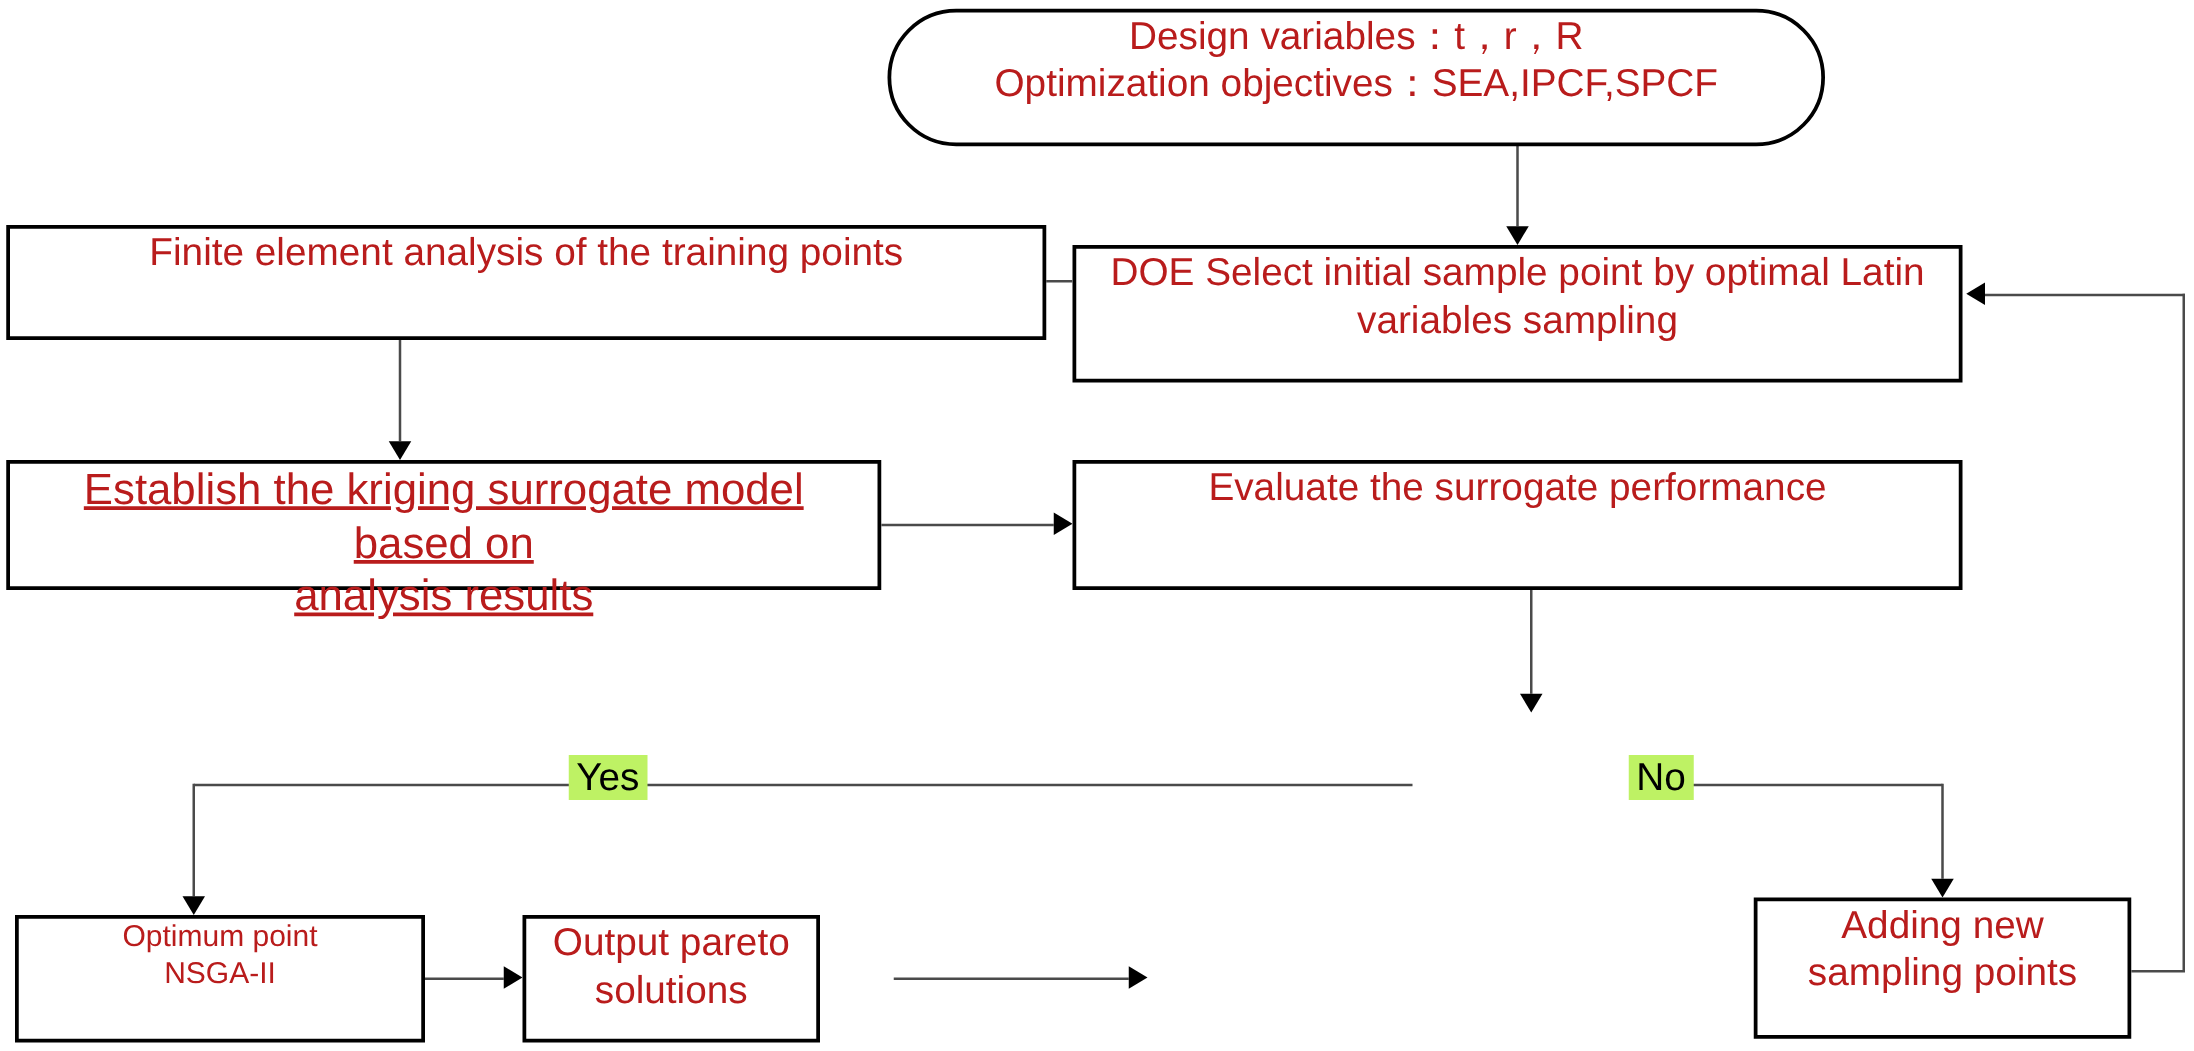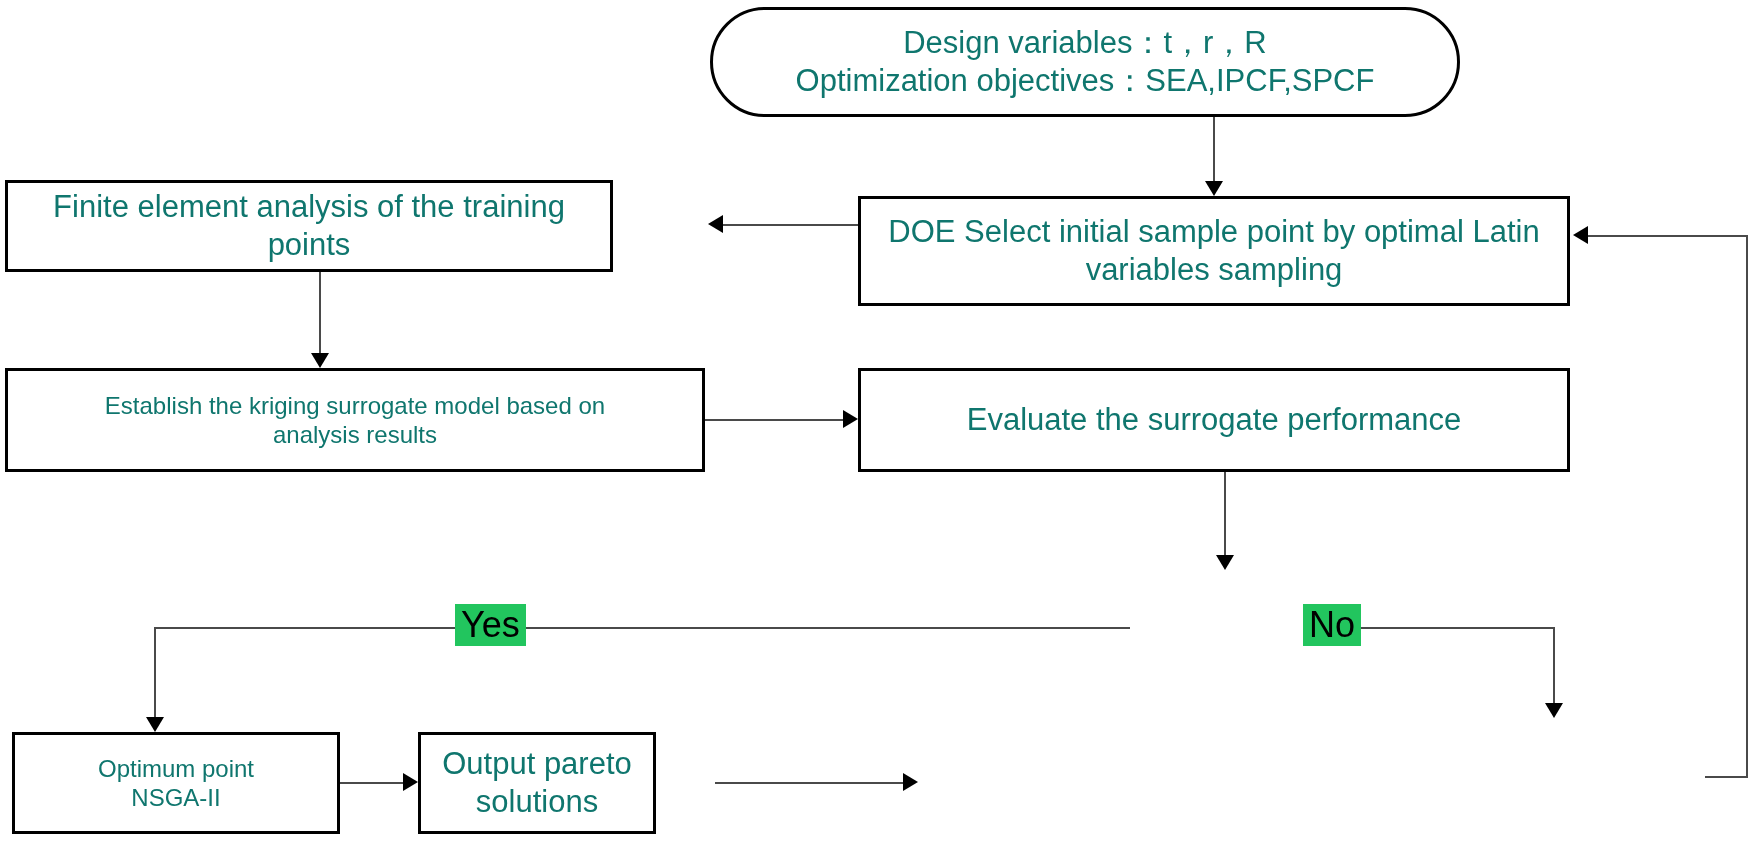--- a/index.html
+++ b/index.html
@@ -14,40 +14,39 @@
     background: #ffffff;
     font-family: "Liberation Sans", sans-serif;
     overflow: hidden;
   }
   .node {
     position: absolute;
     box-sizing: border-box;
     border: 3px solid #000000;
     background: #ffffff;
     display: flex;
-    align-items: center;
     justify-content: center;
     text-align: center;
-    color: #0f766e;
+    color: #b91c1c;
     line-height: 1.22;
     z-index: 3;
   }
   .node.stadium {
     border-radius: 9999px;
   }
   .node .label {
     white-space: pre-line;
     padding: 0 10px;
   }
 
   
   #node-design      { left: 710px;  top: 7px;   width: 750px; height: 110px; font-size: 31px; }
   #node-doe         { left: 858px;  top: 196px; width: 712px; height: 110px; font-size: 31px; }
-  #node-fea         { left: 5px;    top: 180px; width: 608px; height: 92px;  font-size: 31px; }
-  #node-kriging     { left: 5px;    top: 368px; width: 700px; height: 104px; font-size: 24px; }
+  #node-fea         { left: 5px;    top: 180px; width: 832px; height: 92px;  font-size: 31px; }
+  #node-kriging     { left: 5px;    top: 368px; width: 700px; height: 104px; font-size: 35px; text-decoration: underline; }
   #node-evaluate    { left: 858px;  top: 368px; width: 712px; height: 104px; font-size: 31px; }
   #node-optimum     { left: 12px;   top: 732px; width: 328px; height: 102px; font-size: 24px; }
   #node-pareto      { left: 418px;  top: 732px; width: 238px; height: 102px; font-size: 31px; }
   #node-compromise  { left: 918px;  top: 734px; width: 352px; height: 99px;  font-size: 31px; }
   #node-adding      { left: 1403px; top: 718px; width: 302px; height: 113px; font-size: 31px; }
 
   
   #node-decision {
     position: absolute;
     left: 1130px;
@@ -84,23 +83,23 @@
     height: 0;
     z-index: 2;
   }
   .arrow.down  { border-left: 9px solid transparent; border-right: 9px solid transparent; border-top: 15px solid #000; }
   .arrow.left  { border-top: 9px solid transparent;  border-bottom: 9px solid transparent; border-right: 15px solid #000; }
   .arrow.right { border-top: 9px solid transparent;  border-bottom: 9px solid transparent; border-left: 15px solid #000; }
 
   
   .edge-label {
     position: absolute;
-    font-size: 36px;
+    font-size: 31px;
     color: #000;
-    background: #22c55e;
+    background: #bef264;
     padding: 0 6px;
     z-index: 2;
     white-space: nowrap;
   }
   #label-yes { left: 455px;  top: 604px; }
   #label-no  { left: 1303px; top: 604px; }
 </style>
 </head>
 <body>
 
@@ -171,14 +170,18 @@
     <span class="label">Optimum point
 NSGA-II</span>
   </div>
 
   <div class="node" id="node-pareto">
     <span class="label">Output pareto
 solutions</span>
   </div>
 
 
+  <div class="node" id="node-adding">
+    <span class="label">Adding new
+sampling points</span>
+  </div>
 
 </div>
 
 </body></html>

